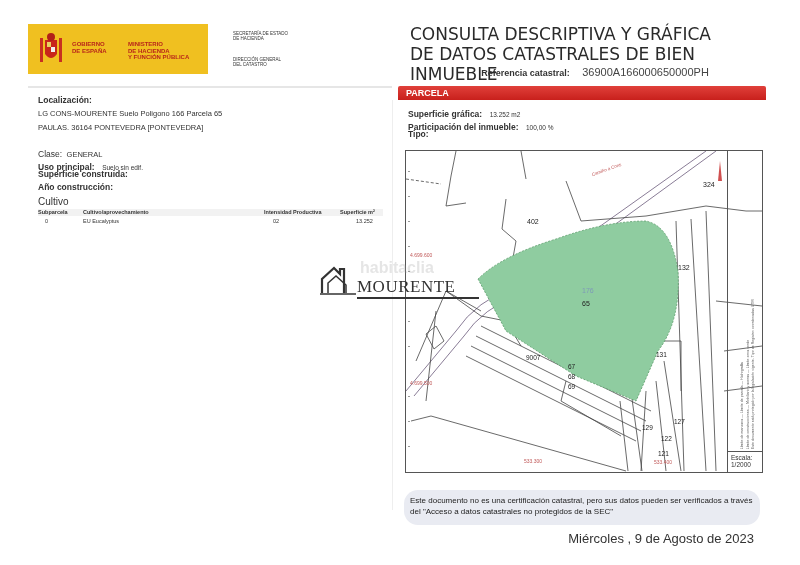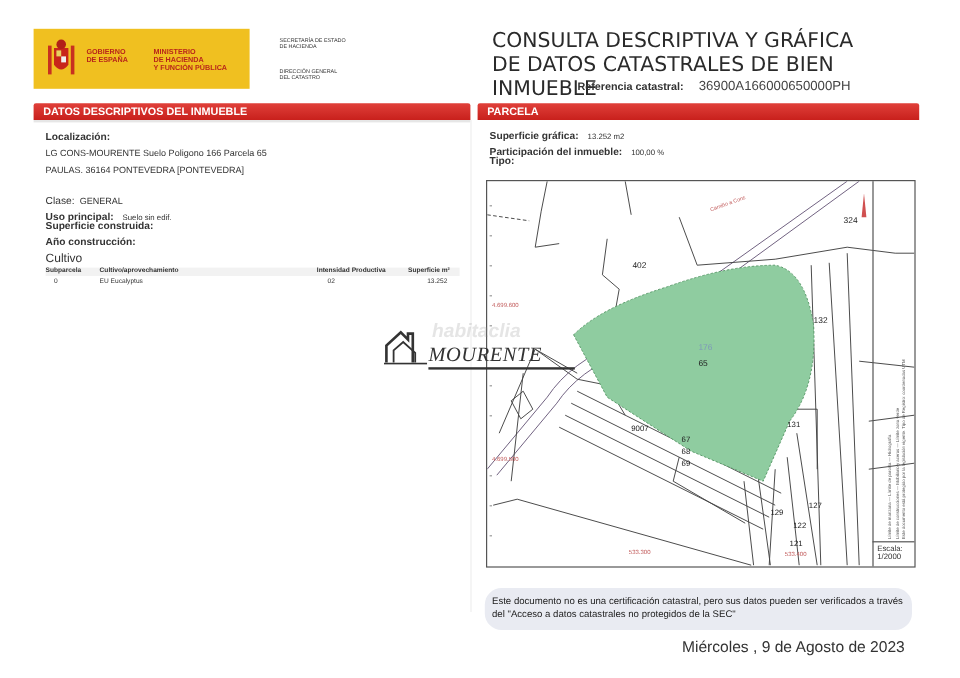--- a/index.html
+++ b/index.html
@@ -53,21 +53,21 @@
   .scale-box { font-size: 6.5px; color: #333; line-height: 7px; }
 
   
   .notice {
     left: 404px; top: 490px; width: 356px; height: 35px; background: #e9ebf2; border-radius: 14px;
     font-size: 8px; line-height: 11px; color: #222; padding: 5px 6px; box-sizing: border-box;
   }
   .date { left: 560px; top: 531px; width: 194px; text-align: right; font-size: 13px; color: #333; }
 
   
-  .wm-logo { left: 320px; top: 272px; width: 160px; height: 36px; font-style: italic; }
+  .wm-logo { left: 320px; top: 263px; width: 160px; height: 36px; }
   .wm-text { font-family: "Liberation Serif", serif; font-size: 17px; color: #333; letter-spacing: 0.5px; }
   .wm-faint { font-size: 16px; color: rgba(150,150,150,0.25); font-weight: bold; }
 </style>
 </head>
 <body>
 
 <div class="abs gov-banner">
   <svg class="abs crest" viewBox="0 0 26 34">
     <rect x="2" y="6" width="3" height="24" fill="#c83020"></rect>
     <rect x="21" y="6" width="3" height="24" fill="#c83020"></rect>
@@ -98,21 +98,20 @@
 <div class="abs doc-title">
   <div>CONSULTA DESCRIPTIVA Y GRÁFICA</div>
   <div>DE DATOS CATASTRALES DE BIEN INMUEBLE</div>
 </div>
 <div class="abs ref-line">
   <span class="ref-label">Referencia catastral:</span>
   <span class="ref-value">36900A166000650000PH</span>
 </div>
 
 <div class="abs left-col">
-  <div class="section-bar">DATOS DESCRIPTIVOS DEL INMUEBLE</div>
   <div class="section-under"></div>
   <div style="position:relative; height:160px;">
     <div class="row lbl" style="top:7px;">Localización:</div>
     <div class="row val" style="top:21px;">LG CONS-MOURENTE  Suelo Poligono 166 Parcela 65</div>
     <div class="row val" style="top:35px;">PAULAS. 36164 PONTEVEDRA [PONTEVEDRA]</div>
 
     <div class="row" style="top:55px;">
       <span class="lbl" style="font-weight:normal;">Clase:</span>
       <span class="val">GENERAL</span>
     </div>

